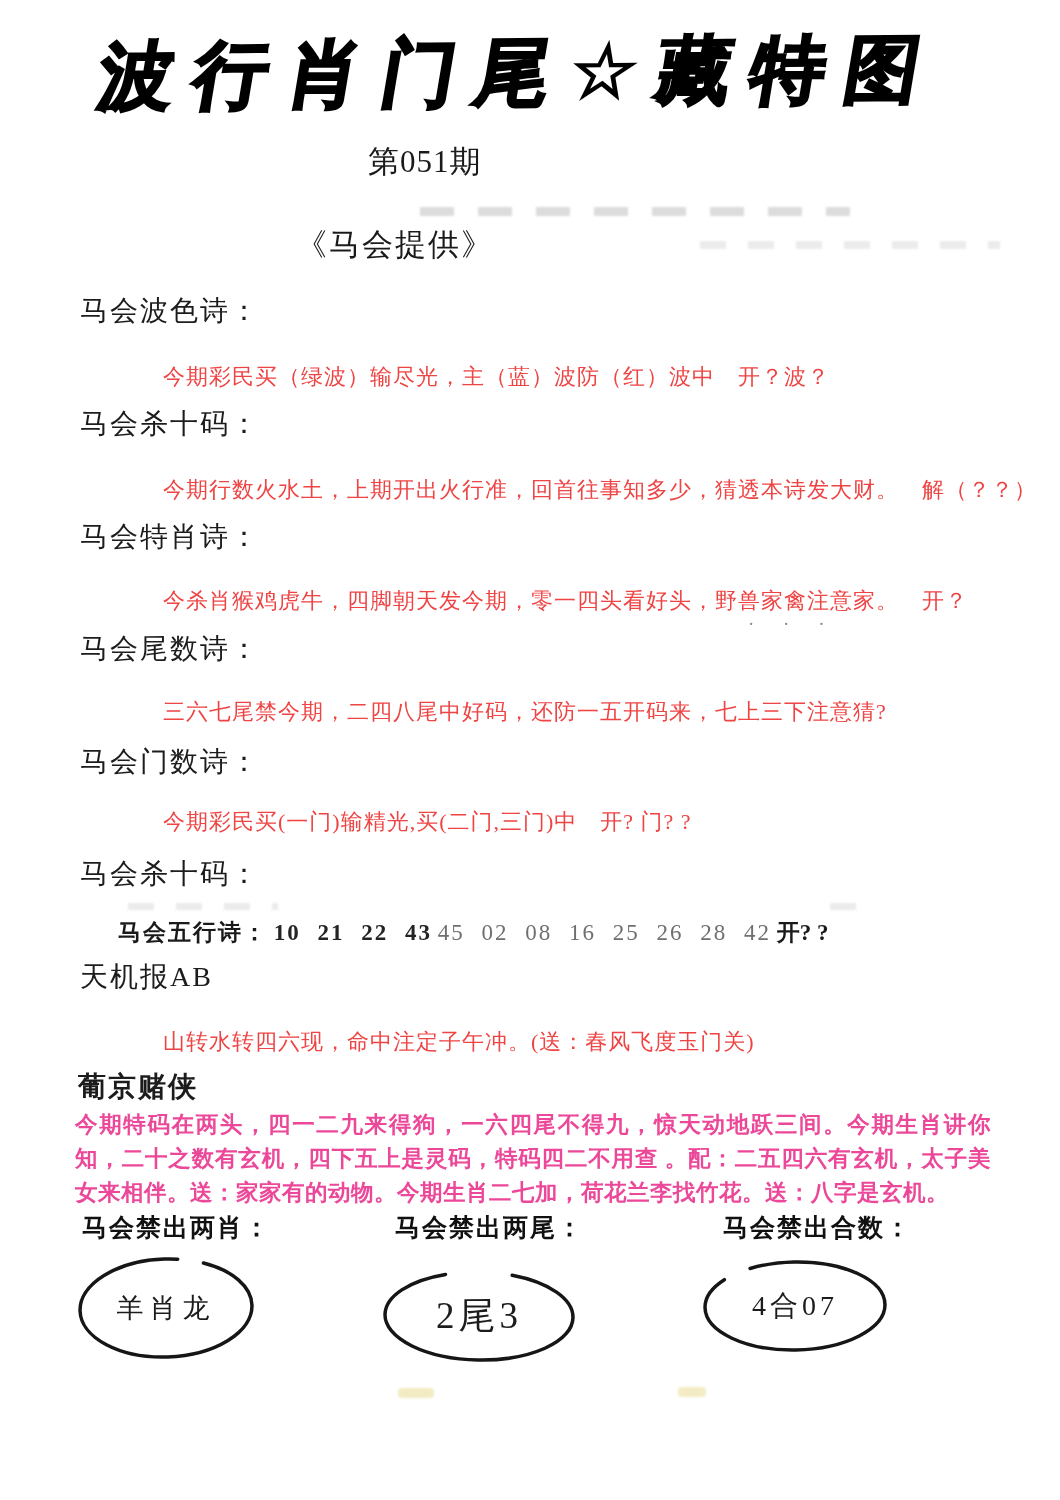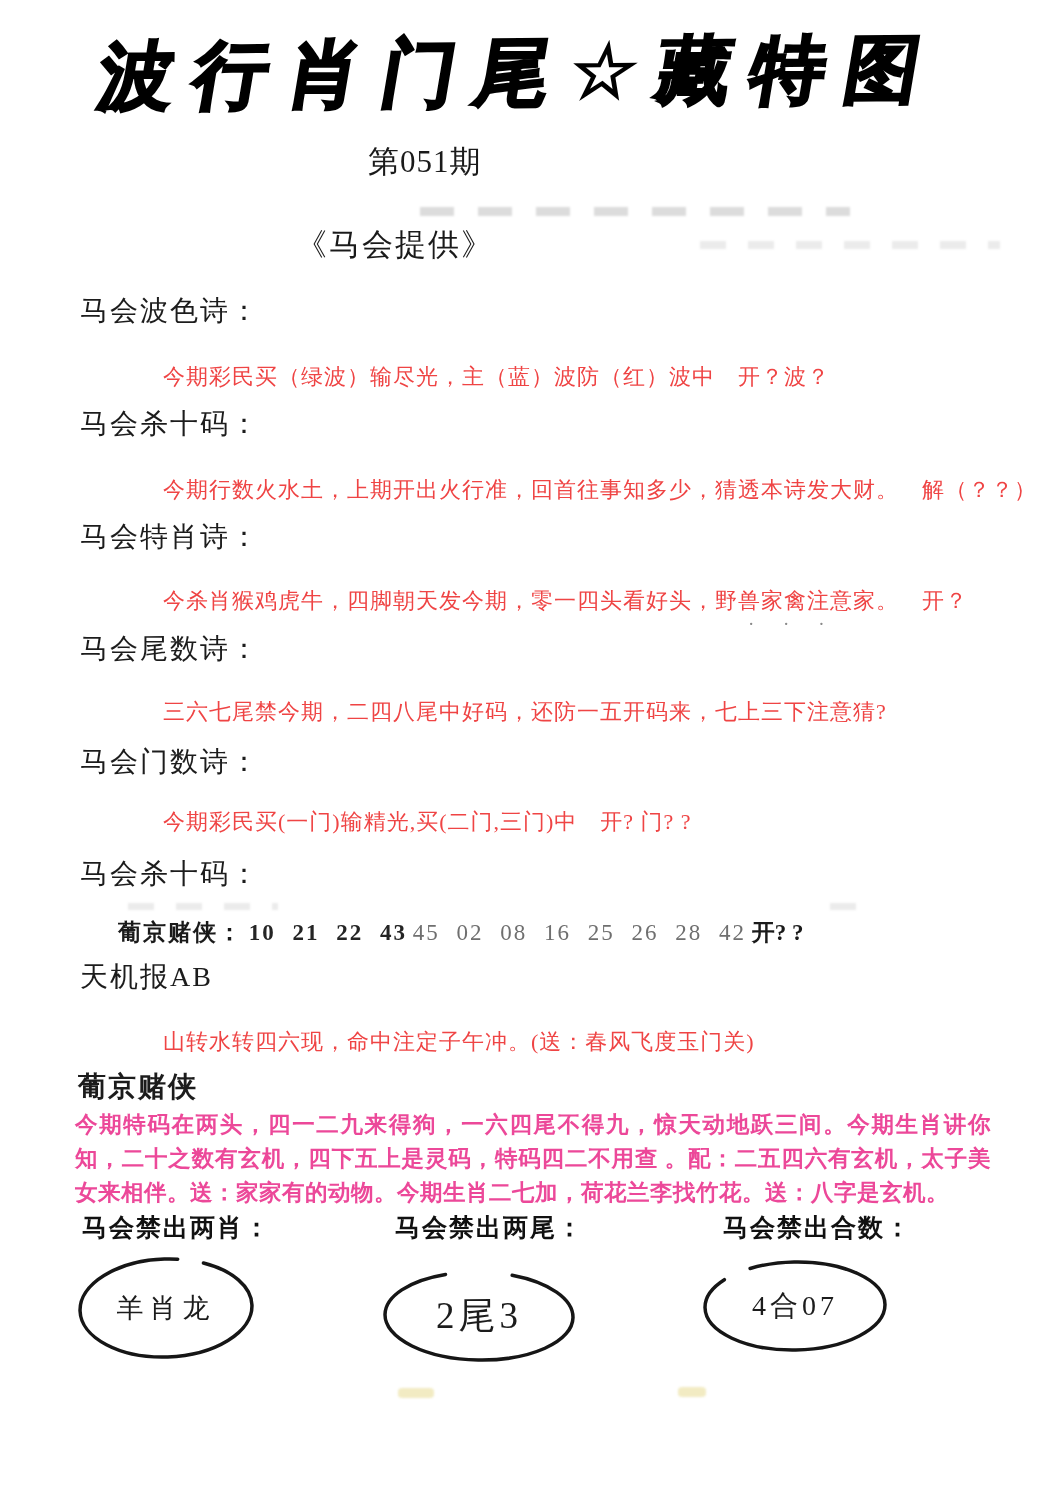--- a/index.html
+++ b/index.html
@@ -92,21 +92,21 @@
 
   <div class="abs sec-heading" style="top:743px;">马会门数诗：</div>
   <div class="abs sec-content" style="top:807px;text-align:right;">今期彩民买(一门)输精光,买(二门,三门)中　开? 门? ?</div>
 
   <div class="abs sec-heading" style="top:855px;">马会杀十码：</div>
 
   <div class="smudge smudge-gray-light" style="top:903px;left:128px;width:150px;height:7px;"></div>
   <div class="smudge smudge-gray-light" style="top:903px;left:830px;width:48px;height:7px;"></div>
 
   <div class="abs kill-line">
-    <span class="kill-label">葡京赌侠：</span>
+    <span class="kill-label">马会五行诗：</span>
     <span class="kill-dark">10 21 22 43</span>
     <span class="kill-gray">45 02 08 16 25 26 28 42</span>
     <span class="kill-suffix">开? ?</span>
   </div>
 
   <div class="abs sec-heading" style="top:958px;">天机报AB</div>
   <div class="abs sec-content" style="top:1027px;">山转水转四六现，命中注定子午冲。(送：春风飞度玉门关)</div>
 
   <div class="abs sec-heading" style="top:1068px;left:78px;font-weight:700;">葡京赌侠</div>
 

